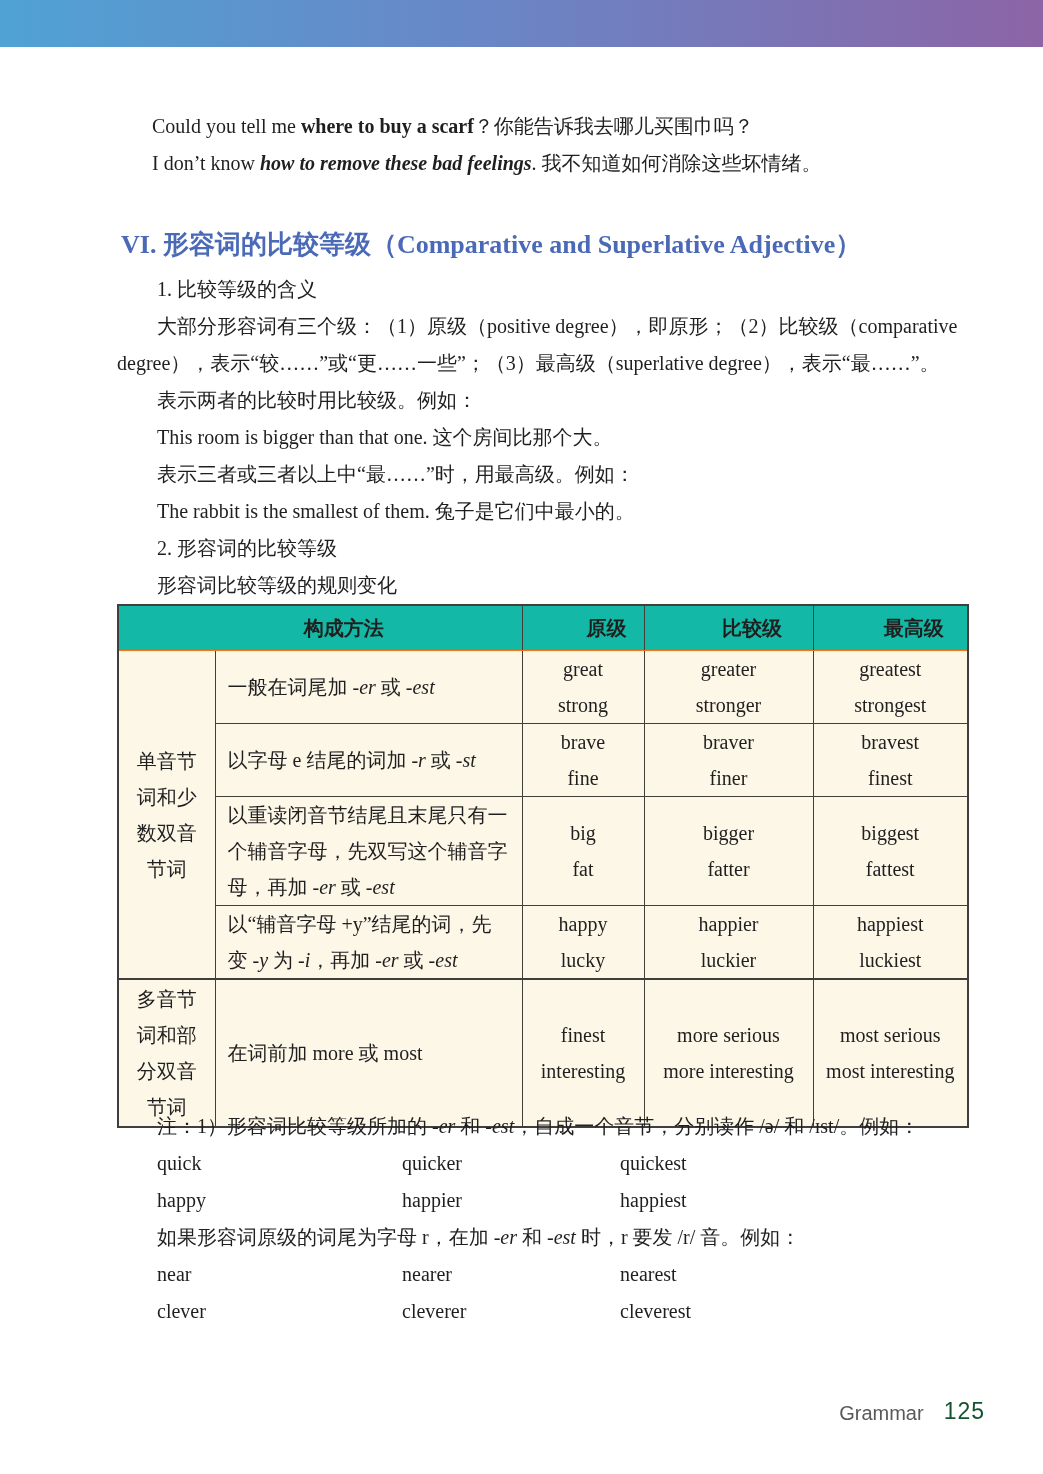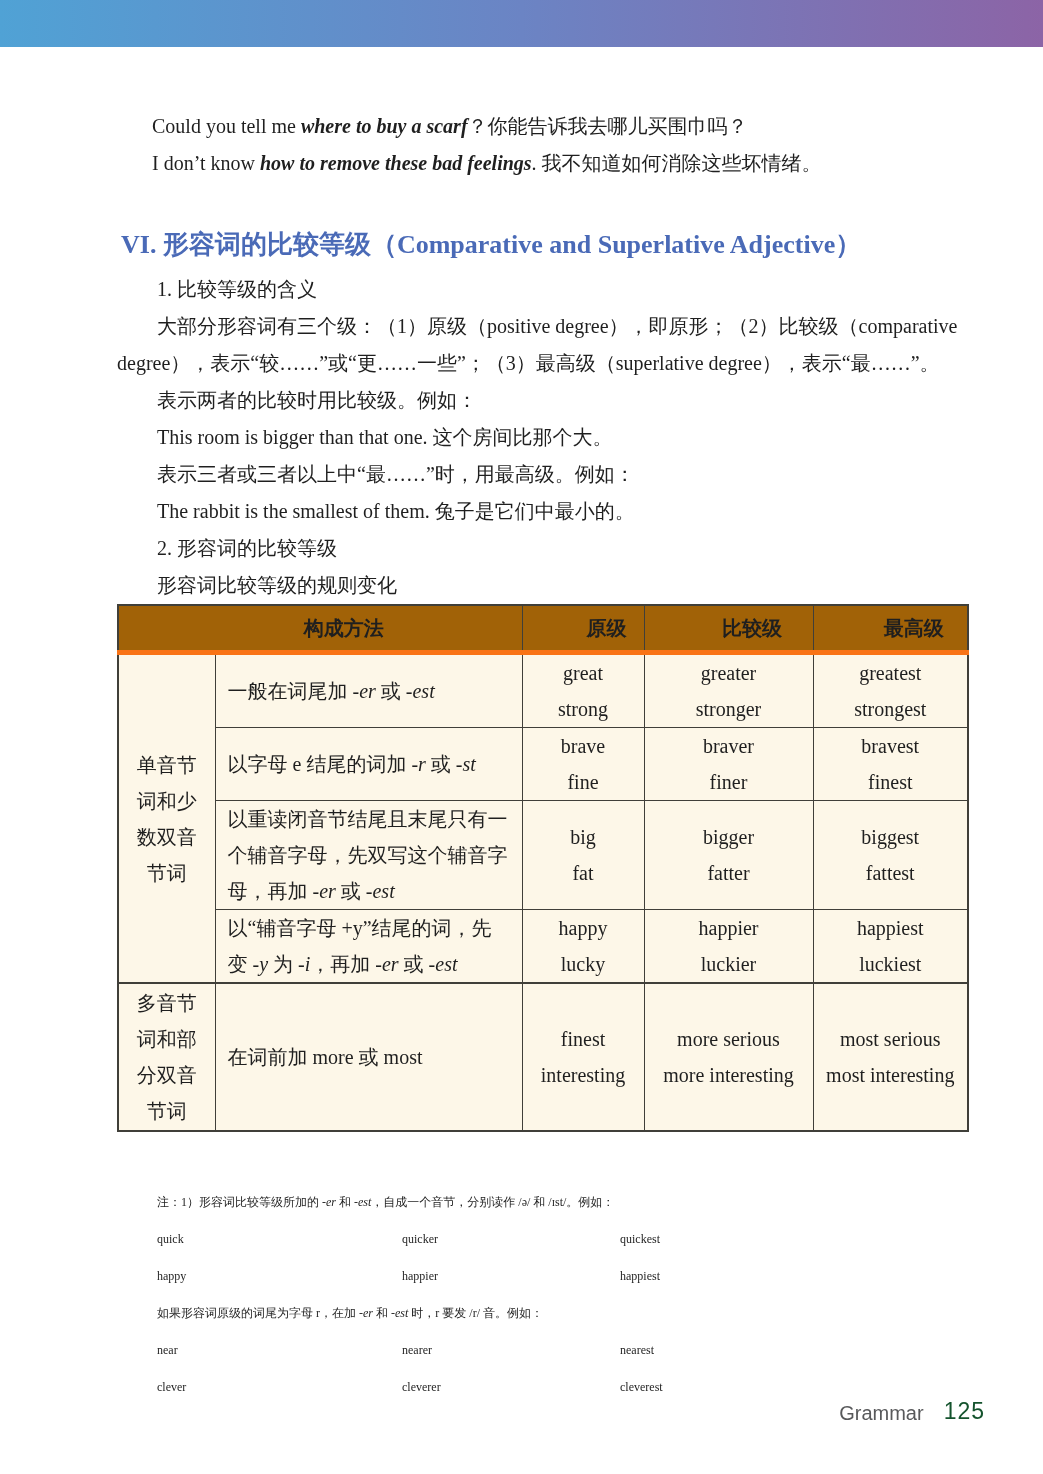--- a/index.html
+++ b/index.html
@@ -26,54 +26,54 @@
   .line{white-space:nowrap;}
   .indent{padding-left:40px;}
 
   table.gtable{
     position:absolute;top:604px;left:117px;width:850px;
     border-collapse:collapse;table-layout:fixed;
     font-size:20px;border:2px solid #403f39;
   }
   .gtable th,.gtable td{border:1px solid #403f39;}
   .gtable thead th{
-    background:#a16207;height:42px;font-weight:bold;
-    text-align:center;font-size:20px;border-bottom:5px solid #f97316;padding-left:48px;
+    background:#14b8a6;height:42px;font-weight:bold;
+    text-align:center;font-size:20px;border-bottom:1px solid #f97316;padding-left:48px;
   }
   .gtable tbody td{background:#fdf7e8;}
   .h72{height:72px;}
   .h108{height:108px;}
   .h146{height:146px;}
   td.group{text-align:center;vertical-align:middle;}
   .gl{display:inline-block;width:3em;word-break:break-all;line-height:36px;text-align:center;}
   td.method{padding:0 12px;line-height:36px;vertical-align:middle;word-break:break-all;}
   td.words{text-align:center;vertical-align:middle;line-height:36px;padding:0 2px;}
   tr.group-start td{border-top:2px solid #403f39;}
 
-  .notes{position:absolute;top:1184px;left:117px;width:850px;font-size:12px;line-height:37px;}
+  .notes{position:absolute;top:1108px;left:117px;width:850px;font-size:20px;line-height:37px;}
   .word-row{display:grid;grid-template-columns:245px 218px 1fr;padding-left:40px;}
   .word-row span{white-space:nowrap;}
 
   .footer{
     position:absolute;top:1398px;right:58px;
     display:flex;align-items:flex-end;gap:20px;
     font-family:"Liberation Sans","DejaVu Sans",sans-serif;
   }
   .flabel{font-size:20px;color:#58595b;}
   .fnum{font-size:23px;color:#14532d;font-weight:500;letter-spacing:1px;}
 </style>
 </head>
 <body>
 
 <div class="page">
 
   <div class="topbar"></div>
 
   <div class="examples">
-    <div class="line"><span>Could you tell me </span><span style="font-style: italic; font-weight: bold; margin-top: 8px;">where to buy a scarf</span><span>？你能告诉我去哪儿买围巾吗？</span></div>
+    <div class="line"><span>Could you tell me </span><span style="font-weight: bold; margin-top: 8px;">where to buy a scarf</span><span>？你能告诉我去哪儿买围巾吗？</span></div>
     <div class="line"><span>I don’t know </span><span style="font-style: italic; font-weight: bold;">how to remove these bad feelings</span><span>. 我不知道如何消除这些坏情绪。</span></div>
   </div>
 
   <h2 class="heading">VI. 形容词的比较等级（Comparative and Superlative Adjective）</h2>
 
   <div class="body-text">
     <div class="line indent">1. 比较等级的含义</div>
     <div class="line indent">大部分形容词有三个级：（1）原级（positive degree），即原形；（2）比较级（comparative</div>
     <div class="line">degree），表示“较……”或“更……一些”；（3）最高级（superlative degree），表示“最……”。</div>
     <div class="line indent">表示两者的比较时用比较级。例如：</div>

